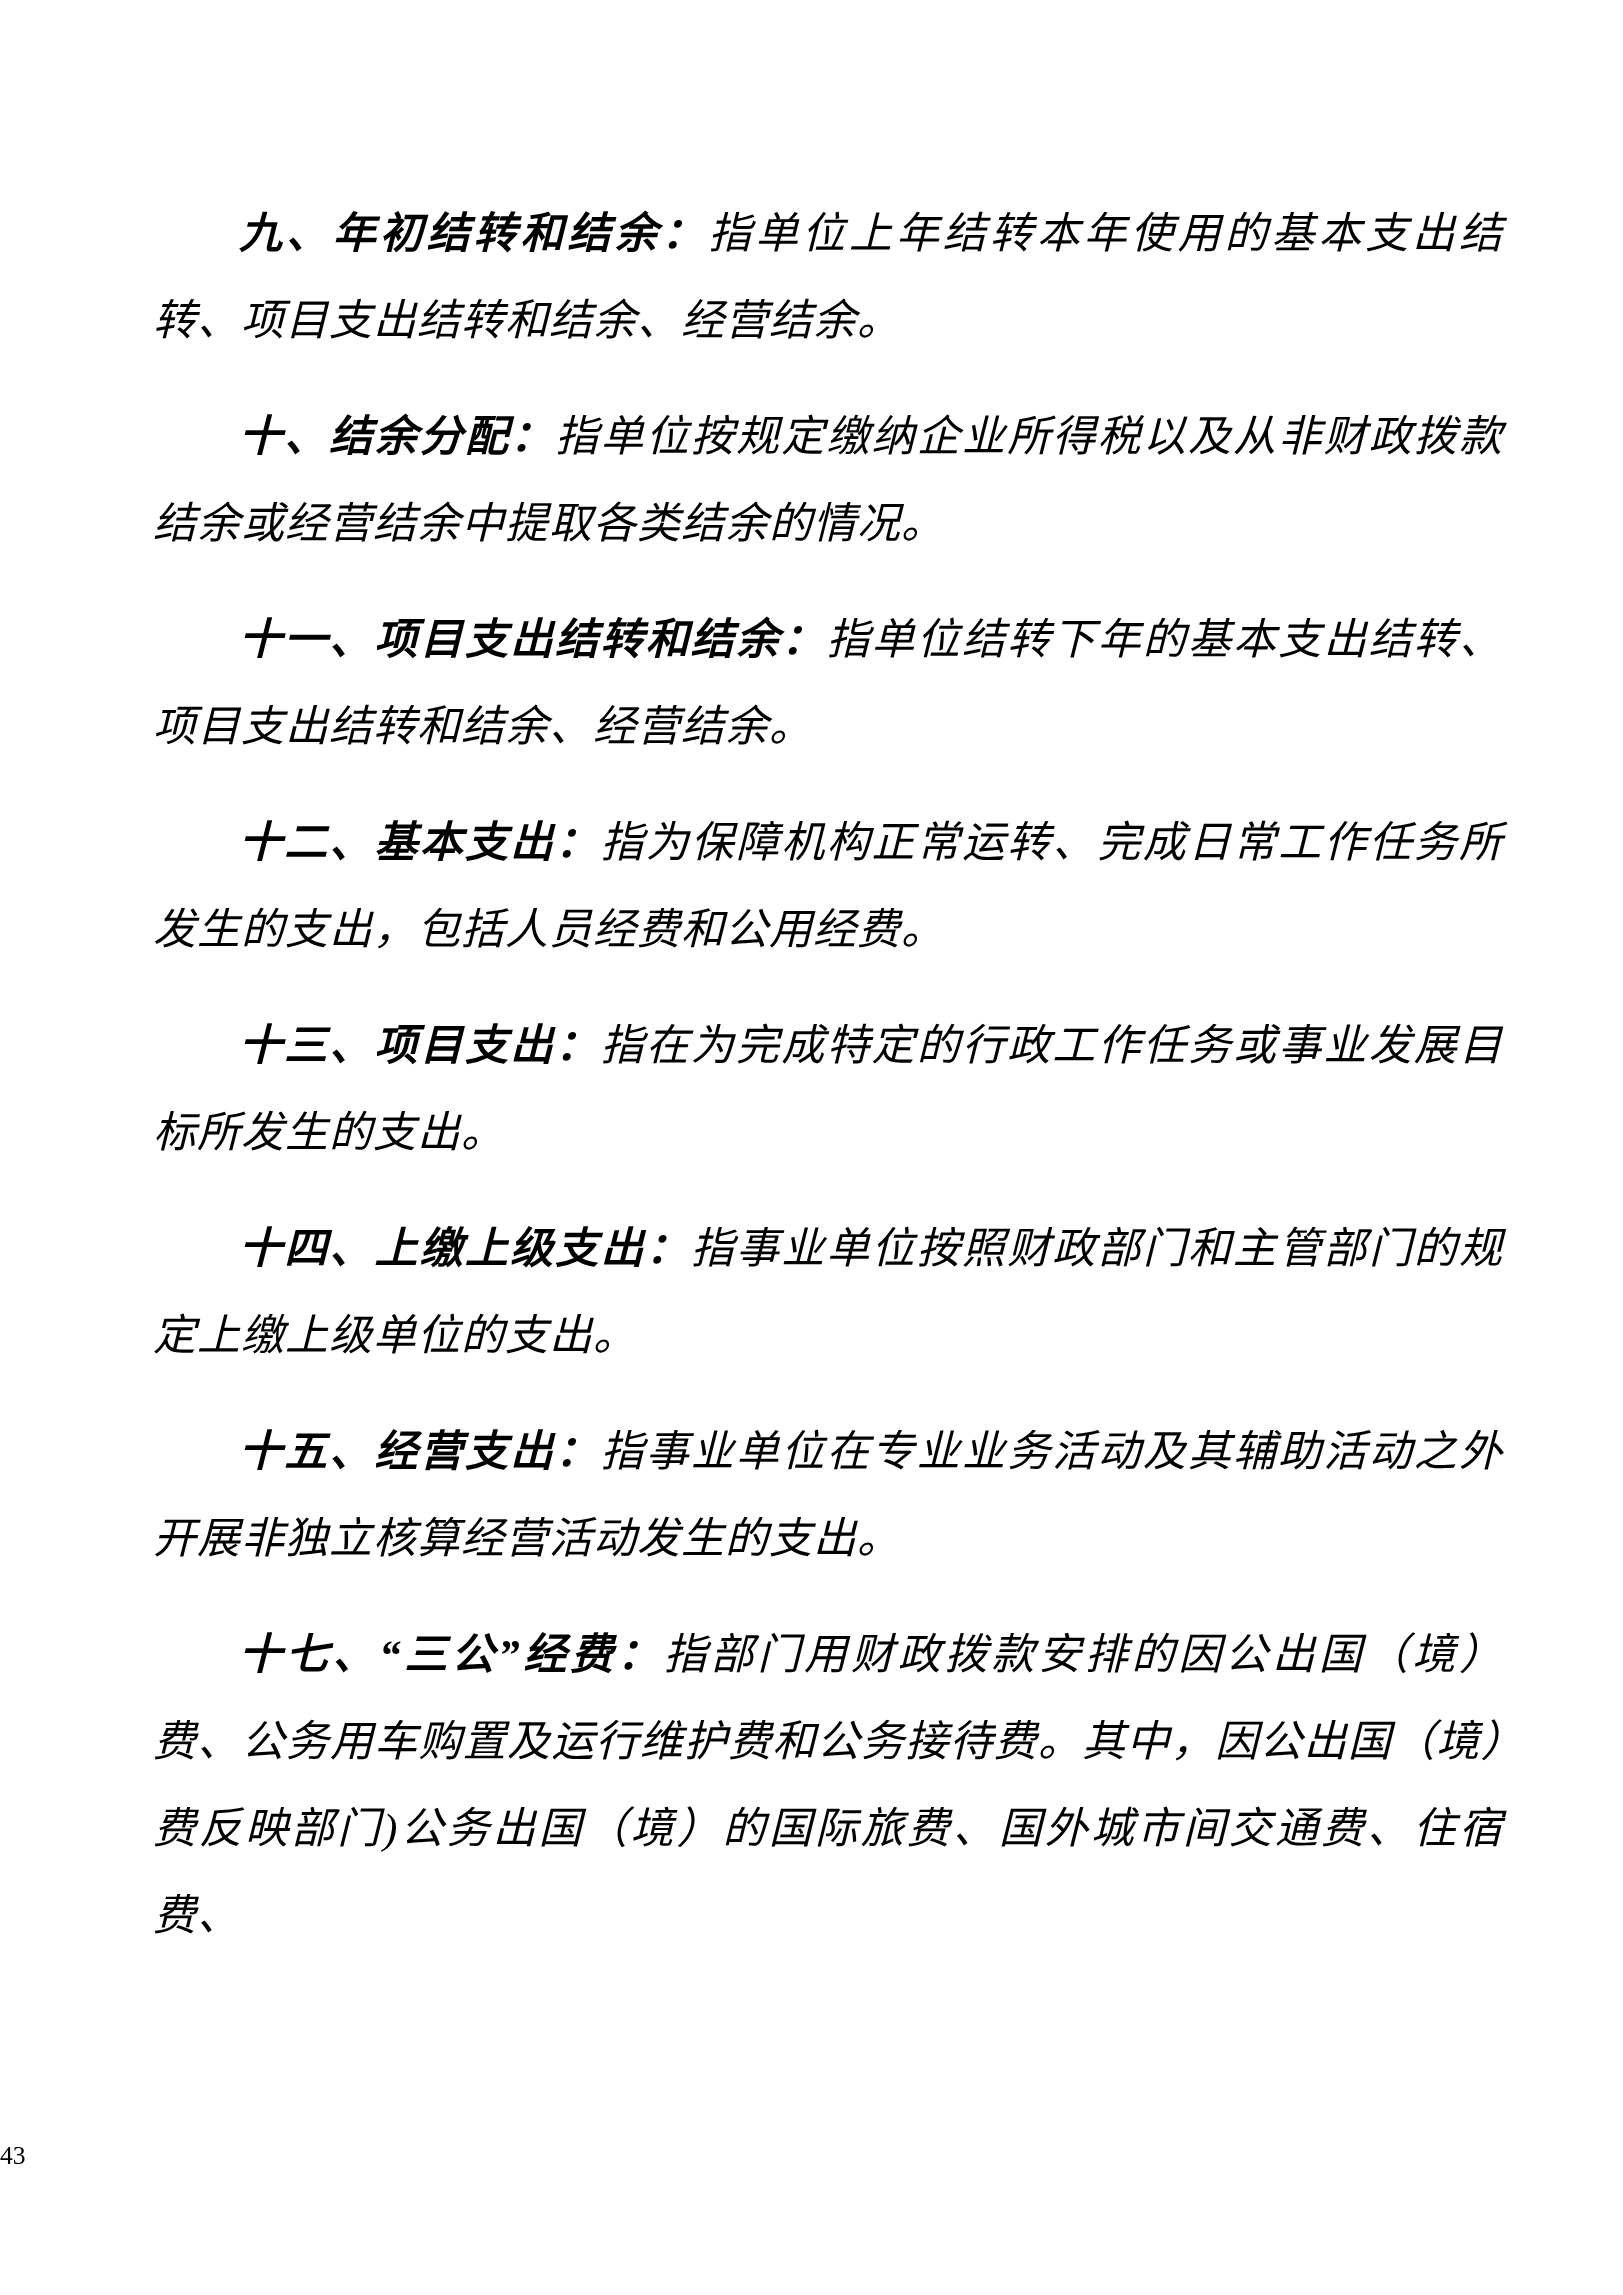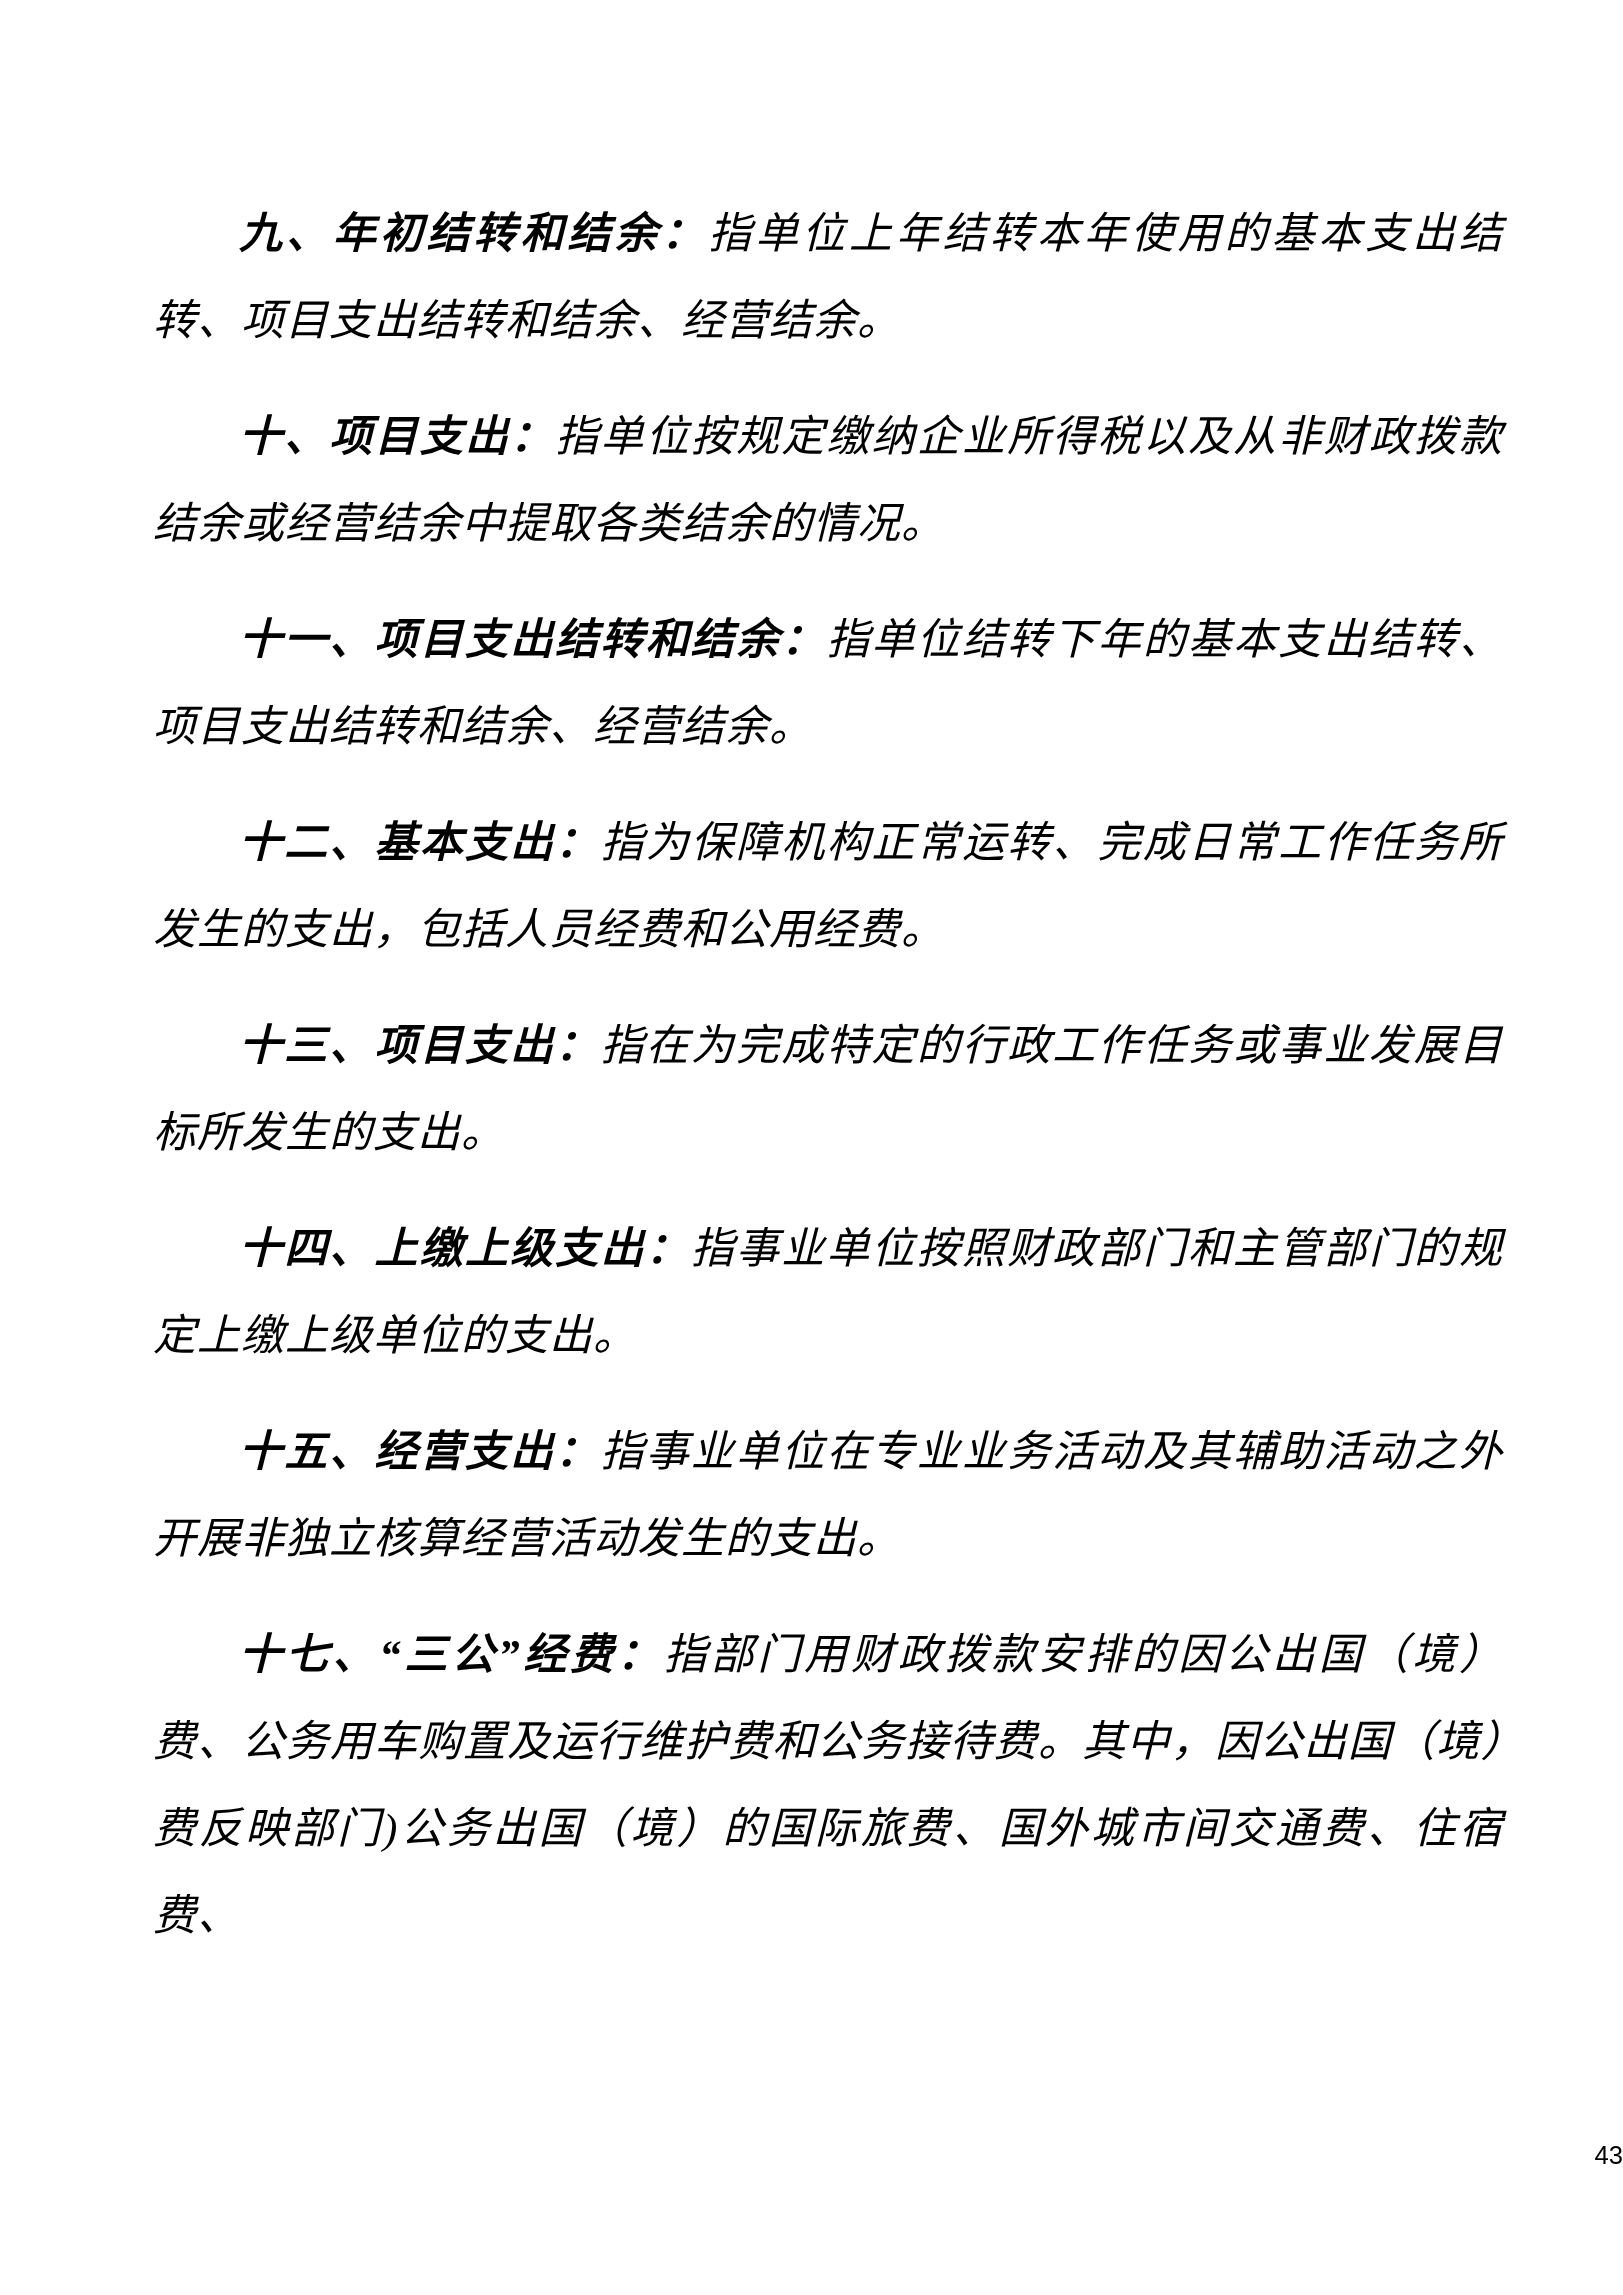--- a/index.html
+++ b/index.html
@@ -32,35 +32,35 @@
     line-break: strict;
   }
   p.para .term {
     font-weight: bold;
   }
   .page-number {
     position: absolute;
     top: 2140px;
     left: 0;
     width: 100%;
-    text-align: right;
+    text-align: left;
     font-size: 25.6px;
     line-height: 31px;
     font-style: normal;
-    font-family: Liberation Sans, sans-serif;
+    font-family: Liberation Serif, serif;
   }
 </style>
 </head>
 <body style="background: rgb(255, 255, 255); color: rgb(0, 0, 0);">
 
 <div class="page-root">
   <div class="content" id="paragraphs">
   <p class="para"><span class="term">九、年初结转和结余：</span><span class="def">指单位上年结转本年使用的基本支出结转、项目支出结转和结余、经营结余。</span></p>
 
-  <p class="para"><span class="term">十、项目支出：</span><span class="def">指单位按规定缴纳企业所得税以及从非财政拨款结余或经营结余中提取各类结余的情况。</span></p>
+  <p class="para"><span class="term">十、结余分配：</span><span class="def">指单位按规定缴纳企业所得税以及从非财政拨款结余或经营结余中提取各类结余的情况。</span></p>
 
   <p class="para"><span class="term">十一、项目支出结转和结余：</span><span class="def">指单位结转下年的基本支出结转、项目支出结转和结余、经营结余。</span></p>
 
   <p class="para"><span class="term">十二、基本支出：</span><span class="def">指为保障机构正常运转、完成日常工作任务所发生的支出，包括人员经费和公用经费。</span></p>
 
   <p class="para"><span class="term">十三、项目支出：</span><span class="def">指在为完成特定的行政工作任务或事业发展目标所发生的支出。</span></p>
 
   <p class="para"><span class="term">十四、上缴上级支出：</span><span class="def">指事业单位按照财政部门和主管部门的规定上缴上级单位的支出。</span></p>
 
   <p class="para"><span class="term">十五、经营支出：</span><span class="def">指事业单位在专业业务活动及其辅助活动之外开展非独立核算经营活动发生的支出。</span></p>

